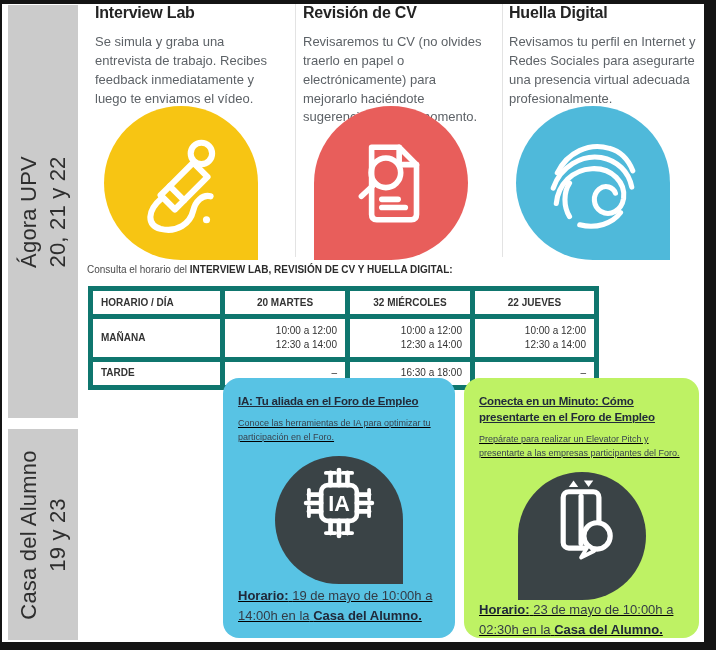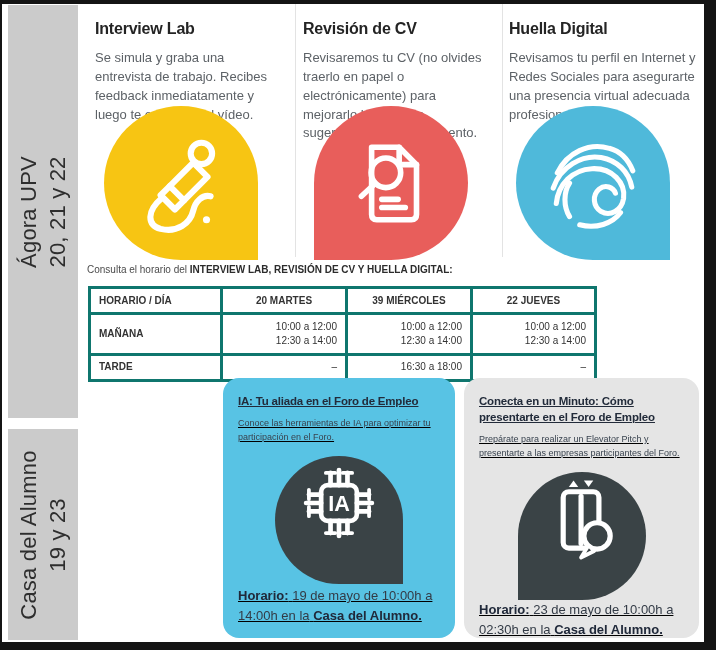--- a/index.html
+++ b/index.html
@@ -13,39 +13,39 @@
 
   
   .side-block{position:absolute;left:8px;width:70px;background:#cbcbcb;
               display:flex;align-items:center;justify-content:center;}
   .side-agora{top:5px;height:413px;}
   .side-casa{top:429px;height:211px;}
   .vwrap{transform:rotate(-90deg);white-space:nowrap;text-align:center;color:#2e2e2e;}
   .vline{font-size:22px;line-height:29px;letter-spacing:.2px;}
 
   
-  .svc{position:absolute;top:20px;width:188px;}
+  .svc{position:absolute;top:4px;width:188px;}
   .svc-title{font-size:16px;font-weight:bold;color:#242424;letter-spacing:-.2px;}
   .svc-desc{margin-top:11px;font-size:13px;line-height:1.45;color:#5d6267;}
   .vsep{position:absolute;top:4px;height:253px;width:1px;background:#e3e3e3;}
 
   .blob{position:absolute;top:106px;width:154px;height:154px;border-radius:50%;
         display:flex;align-items:center;justify-content:center;}
   .corner-br{border-bottom-right-radius:0 !important;}
   .corner-bl{border-bottom-left-radius:0 !important;}
   .blob svg{width:102px;height:102px;}
 
   
   .intro{position:absolute;left:87px;top:264px;font-size:10px;color:#4b4b4b;}
   .intro b{color:#2c2c2c;}
 
   
   table.sched{position:absolute;left:88px;top:286px;width:506px;border-collapse:collapse;
               table-layout:fixed;font-size:10px;color:#333;}
-  table.sched td,table.sched th{border:3px solid #0f766e;padding:0 8px;}
+  table.sched td,table.sched th{border:5px solid #0f766e;padding:0 8px;}
   table.sched th{height:23px;font-weight:bold;text-align:center;}
   table.sched th:first-child{text-align:left;}
   table.sched td{text-align:right;line-height:1.45;}
   tr.row-manana td{height:38px;}
   tr.row-tarde td{height:23px;}
   td.rowlabel{text-align:left !important;font-weight:bold;}
 
   
   .card{position:absolute;top:378px;height:260px;border-radius:16px;
         padding:15px 15px 13px;box-sizing:border-box;display:flex;flex-direction:column;text-decoration:underline;}
@@ -135,21 +135,21 @@
     <colgroup>
         <col style="width:132px">
         <col style="width:125px">
         <col style="width:125px">
         <col style="width:124px">
       </colgroup>
     <tbody>
         <tr>
       <th>HORARIO / DÍA</th>
       <th>20 MARTES</th>
-      <th>39 MIÉRCOLES</th>
+      <th>32 MIÉRCOLES</th>
       <th>22 JUEVES</th>
     </tr>
     <tr class="row-manana">
       <td class="rowlabel">MAÑANA</td>
       <td>
         <div>10:00 a 12:00</div>
         <div>12:30 a 14:00</div>
       </td>
       <td>
         <div>10:00 a 12:00</div>
@@ -181,21 +181,21 @@
         <path d="M69 41H82 M69 50H85 M69 59H82"></path>
         <path d="M36 18H46 M54 18H64 M36 82H46 M54 82H64 M18 36V46 M18 54V64 M82 36V46 M82 54V64" stroke-width="4"></path>
         <text x="50" y="58" text-anchor="middle" font-size="23" font-weight="bold" fill="#ffffff" stroke="none" font-family="Liberation Sans, sans-serif">IA</text>
       </svg>
     </div>
     <div class="card-foot"><b>Horario:</b>
       <span>19 de mayo de 10:00h a 14:00h en la</span>
       <b>Casa del Alumno.</b></div>
   </div>
 
-  <div class="card card-yellow" style="background: #e5e5e5;">
+  <div class="card card-yellow" style="background: #bef264;">
     <div class="card-title">Conecta en un Minuto: Cómo presentarte en el Foro de Empleo</div>
     <div class="card-desc">Prepárate para realizar un Elevator Pitch y presentarte a las empresas participantes del Foro.</div>
     <div class="card-blob corner-bl">
       <svg viewBox="0 0 100 100" fill="none" stroke="#ffffff" stroke-width="5.5" stroke-linecap="round" stroke-linejoin="round">
         <rect x="30" y="21" width="38" height="60" rx="6"></rect>
         <line x1="49" y1="26" x2="49" y2="76"></line>
         <path d="M36 16 L41 9 L46 16 Z" fill="#ffffff" stroke="none"></path>
         <path d="M52 9 L62 9 L57 16 Z" fill="#ffffff" stroke="none"></path>
         <circle cx="66" cy="68" r="14" fill="#3a4346"></circle>
         <path d="M57 78 L49 91 L63 84 Z" fill="#3a4346" stroke-width="4"></path>

